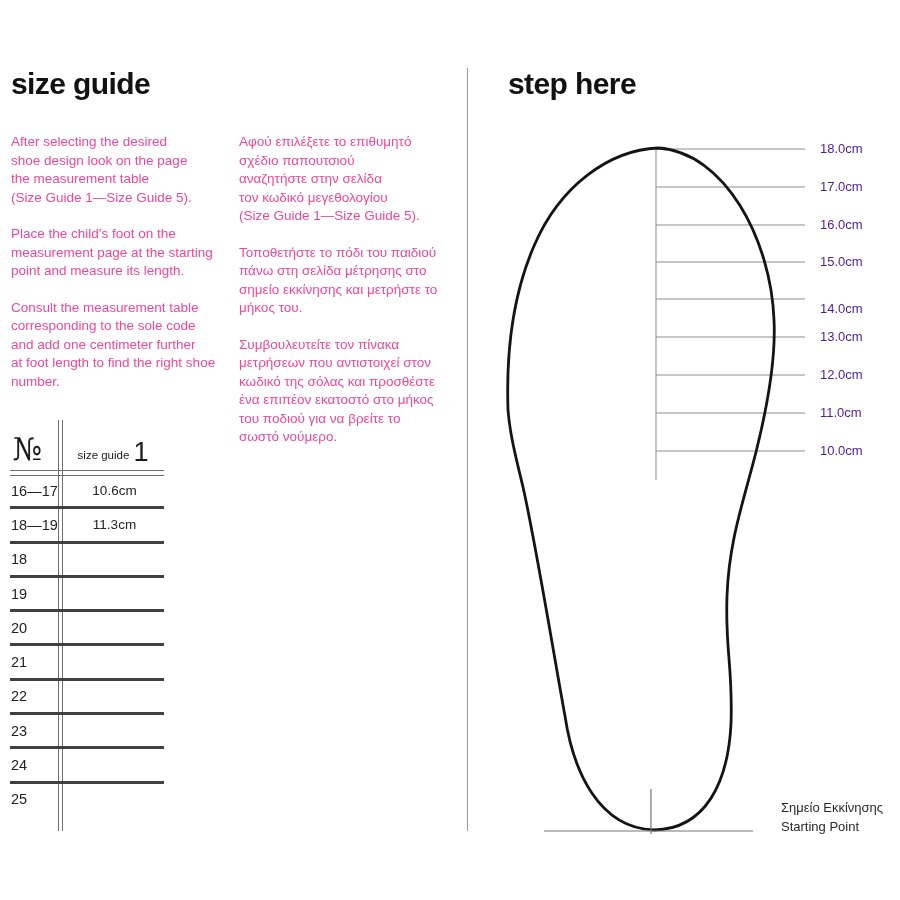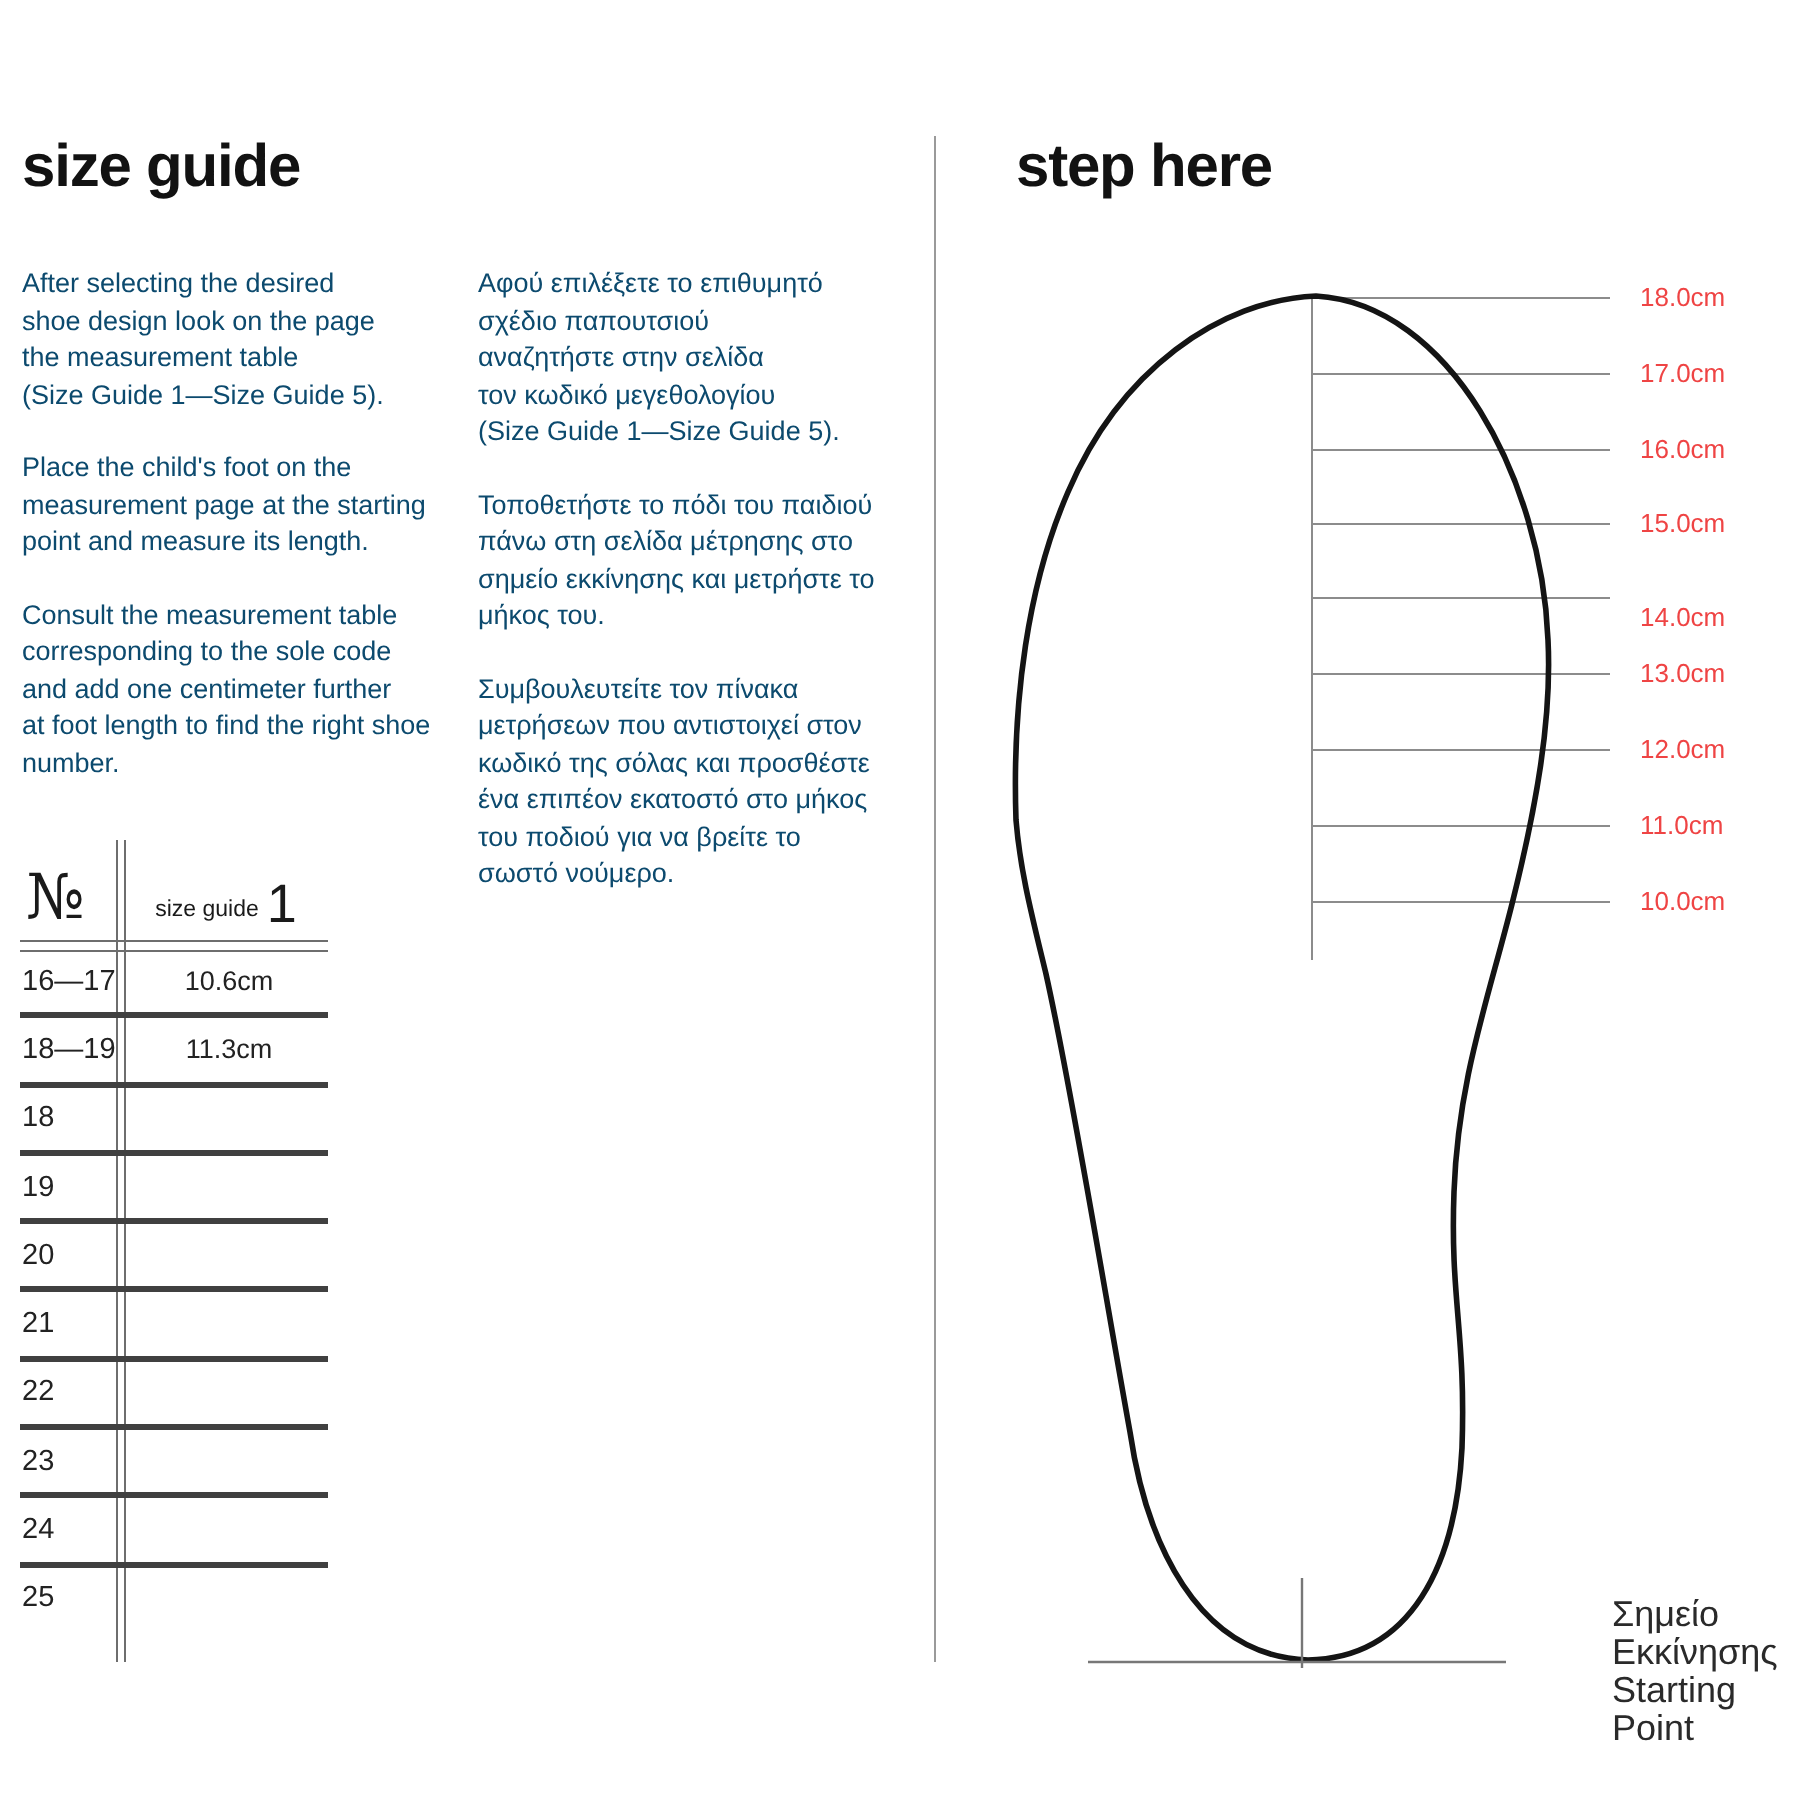--- a/index.html
+++ b/index.html
@@ -3,21 +3,21 @@
 <meta charset="utf-8">
 <style>
   html,body{margin:0;padding:0;background:#fff;}
   .page{
     position:relative;width:900px;height:900px;background:#ffffff;overflow:hidden;
     font-family:"Liberation Sans",sans-serif;color:#1d1d1b;
   }
   h1.title{
     position:absolute;margin:0;font-size:30px;font-weight:700;letter-spacing:-0.6px;color:#121212;
   }
-  .col{position:absolute;font-size:13.5px;line-height:18.5px;color:#0c4a6e;}
+  .col{position:absolute;font-size:13.5px;line-height:18.5px;color:#ec4899;}
   .col p{margin:0 0 18px 0;white-space:pre-line;}
   
   .size-table{position:absolute;left:10px;top:418px;width:154px;height:413px;}
   .numero{
     position:absolute;left:3px;top:16px;font-family:"DejaVu Serif",serif;
     font-size:31px;color:#1a1a1a;line-height:1;
   }
   .guide-head{
     position:absolute;left:52px;top:0;width:102px;height:46px;
     display:flex;align-items:flex-end;justify-content:center;
@@ -37,24 +37,24 @@
     height:31.3px;border-bottom:3px solid #404040;display:flex;align-items:center;
     font-size:14.5px;color:#222;
   }
   .trow:last-child{border-bottom:none;}
   .trow .c-size{width:48px;padding-left:1px;}
   .trow .c-len{flex:1;text-align:center;font-size:13.5px;padding-left:6px;}
   
   .divider{position:absolute;left:467px;top:68px;width:1px;height:763px;background:#9a9a9a;}
   .foot-svg{position:absolute;left:460px;top:60px;}
   .m-label{
-    position:absolute;left:820px;width:70px;font-size:13px;color:#ef4444;line-height:16px;
+    position:absolute;left:820px;width:70px;font-size:13px;color:#4c1d95;line-height:16px;
   }
   .start-label{
-    position:absolute;left:806px;top:798px;font-size:18px;line-height:19px;color:#2a2a2a;
+    position:absolute;left:781px;top:798px;font-size:13px;line-height:19px;color:#2a2a2a;
   }
 </style>
 </head>
 <body>
 
 <div class="page">
 
   <h1 class="title" style="left:11px;top:67px;">size guide</h1>
 
   <div class="col" style="left:11px;top:133px;width:222px;">

